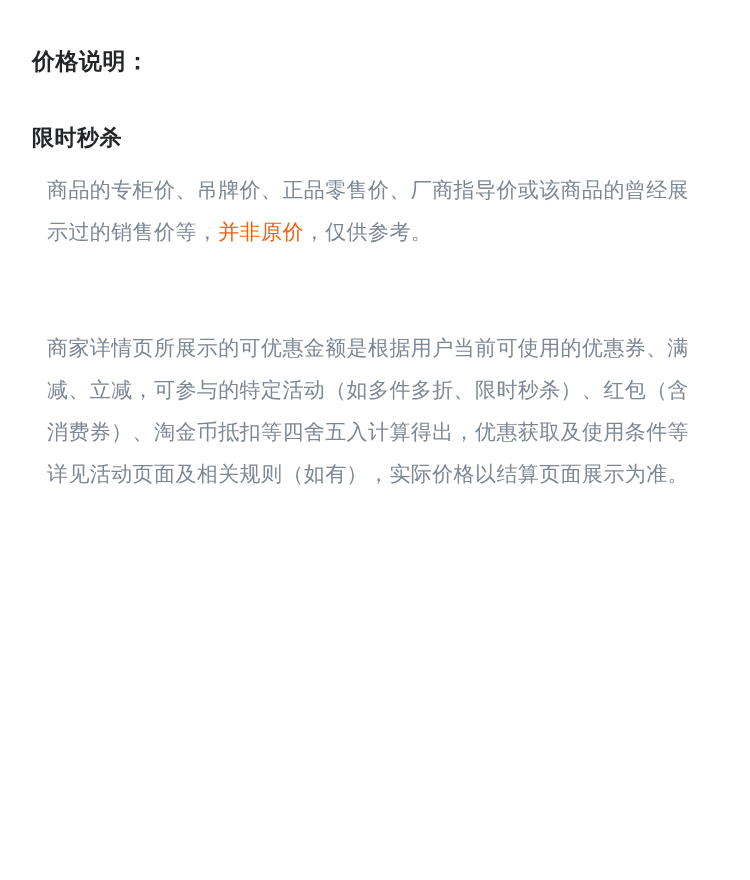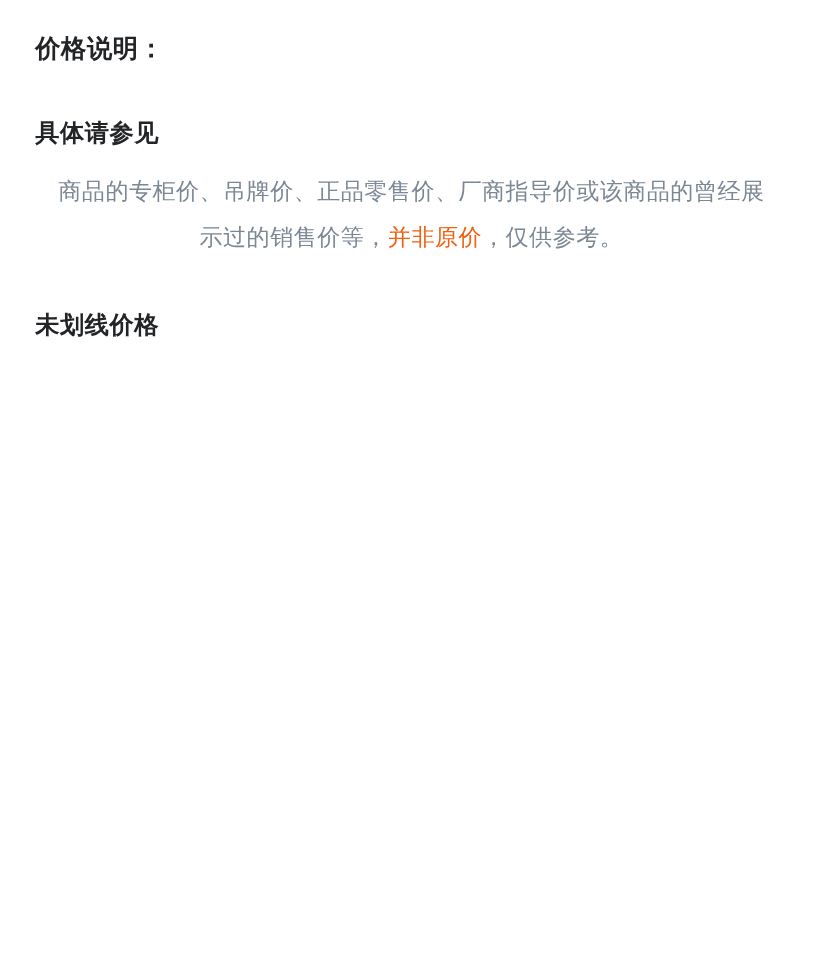--- a/index.html
+++ b/index.html
@@ -11,21 +11,21 @@
     width: 750px;
     height: 880px;
     font-family: "DejaVu Sans", "Liberation Sans", sans-serif;
     color: #6b7280;
     overflow: hidden;
   }
   .page {
     box-sizing: border-box;
     width: 750px;
     height: 880px;
-    padding: 28px 34px 0 32px;
+    padding: 44px 34px 0 32px;
     background: #ffffff;
     border-radius: 30px;
   }
   .doc-title {
     font-size: 23px;
     line-height: 34px;
     color: #222427;
     font-weight: 600;
     letter-spacing: 0.5px;
     margin: 0 0 44px 0;
@@ -40,43 +40,43 @@
     font-weight: 600;
     letter-spacing: 0.5px;
     margin: 0 0 10px 0;
   }
   .para {
     font-size: 21px;
     line-height: 42px;
     color: #7c8794;
     letter-spacing: 0.4px;
     margin: 15px;
-    text-align: center;
+    text-align: left;
   }
   .para.gap {
     margin-top: 30px;
   }
   .hl {
     color: #f0600f;
   }
   .spacer-sm { height: 14px; }
 </style>
 </head>
 <body>
 
 <div class="page">
 
   <h1 class="doc-title">价格说明：</h1>
 
   <div class="section">
-    <h2 class="section-heading">具体请参见</h2>
+    <h2 class="section-heading">限时秒杀</h2>
     <p class="para">
       <span>商品的专柜价、吊牌价、正品零售价、厂商指导价或该商品的曾经展示过的销售价等，</span><span class="hl">并非原价</span><span>，仅供参考。</span>
     </p>
   </div>
 
   <div class="spacer-sm"></div>
 
   <div class="section">
-    <h2 class="section-heading">未划线价格</h2>
+    <p class="para gap">商家详情页所展示的可优惠金额是根据用户当前可使用的优惠券、满减、立减，可参与的特定活动（如多件多折、限时秒杀）、红包（含消费券）、淘金币抵扣等四舍五入计算得出，优惠获取及使用条件等详见活动页面及相关规则（如有），实际价格以结算页面展示为准。</p>
   </div>
 
 </div>
 
 </body></html>

